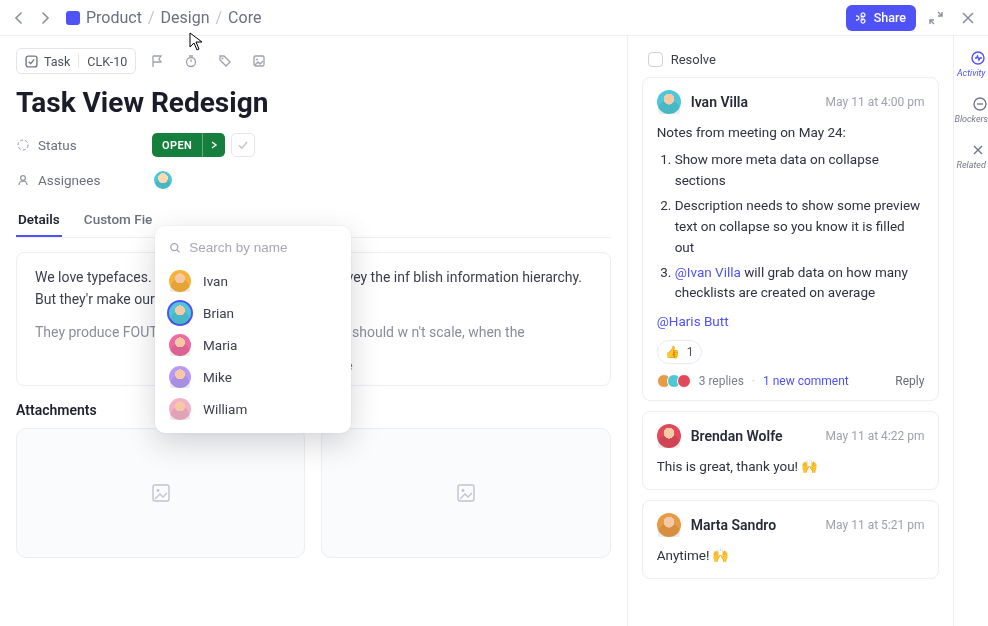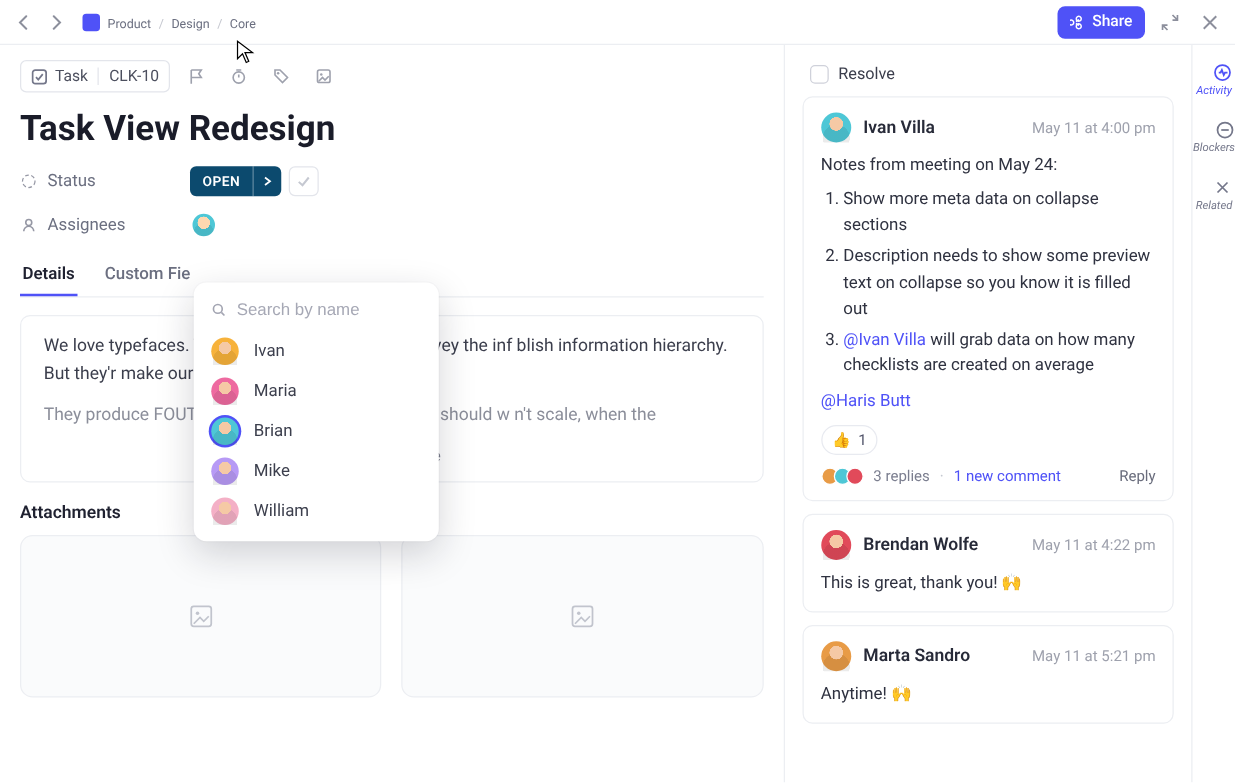--- a/index.html
+++ b/index.html
@@ -24,22 +24,22 @@
     position: relative;
   }
   .nav-arrow {
     width: 22px; height: 22px;
     display: flex; align-items: center; justify-content: center;
     color: #8c8f9c;
     border-radius: 4px;
   }
   .nav-arrow svg { width: 12px; height: 12px; }
   .breadcrumbs {
-    display: flex; align-items: flex-end; gap: 6px;
-    font-size: 10px;
+    display: flex; align-items: center; gap: 6px;
+    font-size: 16px;
     color: #6b6f80;
     margin-left: 6px;
   }
   .logo {
     width: 14px; height: 14px; border-radius: 3px; background: #4f52f7; display: inline-block;
   }
   .crumb { color: #6b6f80; }
   .sep { color: #c5c7cf; }
   .topbar .right {
     margin-left: auto;
@@ -130,21 +130,21 @@
   .meta-label {
     display: flex; align-items: center; gap: 8px;
     width: 124px;
     color: #6b6f80;
   }
   .meta-label svg { width: 14px; height: 14px; color: #9698a5; }
 
   .status-badge {
     display: inline-flex; align-items: center;
     height: 24px;
-    background: #0c4a6e;
+    background: #15803d;
     color: #fff;
     border-radius: 5px;
     font-size: 11px; font-weight: 600;
     letter-spacing: 0.4px;
   }
   .status-text { padding: 0 10px; }
   .status-arrow {
     padding: 0 6px;
     border-left: 1px solid rgba(255,255,255,0.35);
     height: 100%; display: flex; align-items: center;
@@ -491,30 +491,30 @@
         <input type="text" placeholder="Search by name" style="">
       </div>
       <div id="popover-list">
           <div class="p-item">
             <span class="p-avatar" style="background: rgb(247, 178, 59); position: relative;">
               <span class="head"></span>
             </span>
             <span>Ivan</span>
           </div>
           <div class="p-item">
+            <span class="p-avatar" style="background: rgb(78, 199, 214); position: relative; box-shadow: rgb(79, 82, 247) 0px 0px 0px 2px;">
+              <span class="head"></span>
+            </span>
+            <span>Brian</span>
+          </div>
+          <div class="p-item">
             <span class="p-avatar" style="background: rgb(238, 106, 160); position: relative;">
               <span class="head"></span>
             </span>
             <span>Maria</span>
-          </div>
-          <div class="p-item">
-            <span class="p-avatar" style="background: rgb(78, 199, 214); position: relative; box-shadow: rgb(79, 82, 247) 0px 0px 0px 2px;">
-              <span class="head"></span>
-            </span>
-            <span>Brian</span>
           </div>
           <div class="p-item">
             <span class="p-avatar" style="background: rgb(183, 154, 245); position: relative;">
               <span class="head"></span>
             </span>
             <span>Mike</span>
           </div>
           <div class="p-item">
             <span class="p-avatar" style="background: rgb(244, 176, 198); position: relative;">
               <span class="head"></span>

